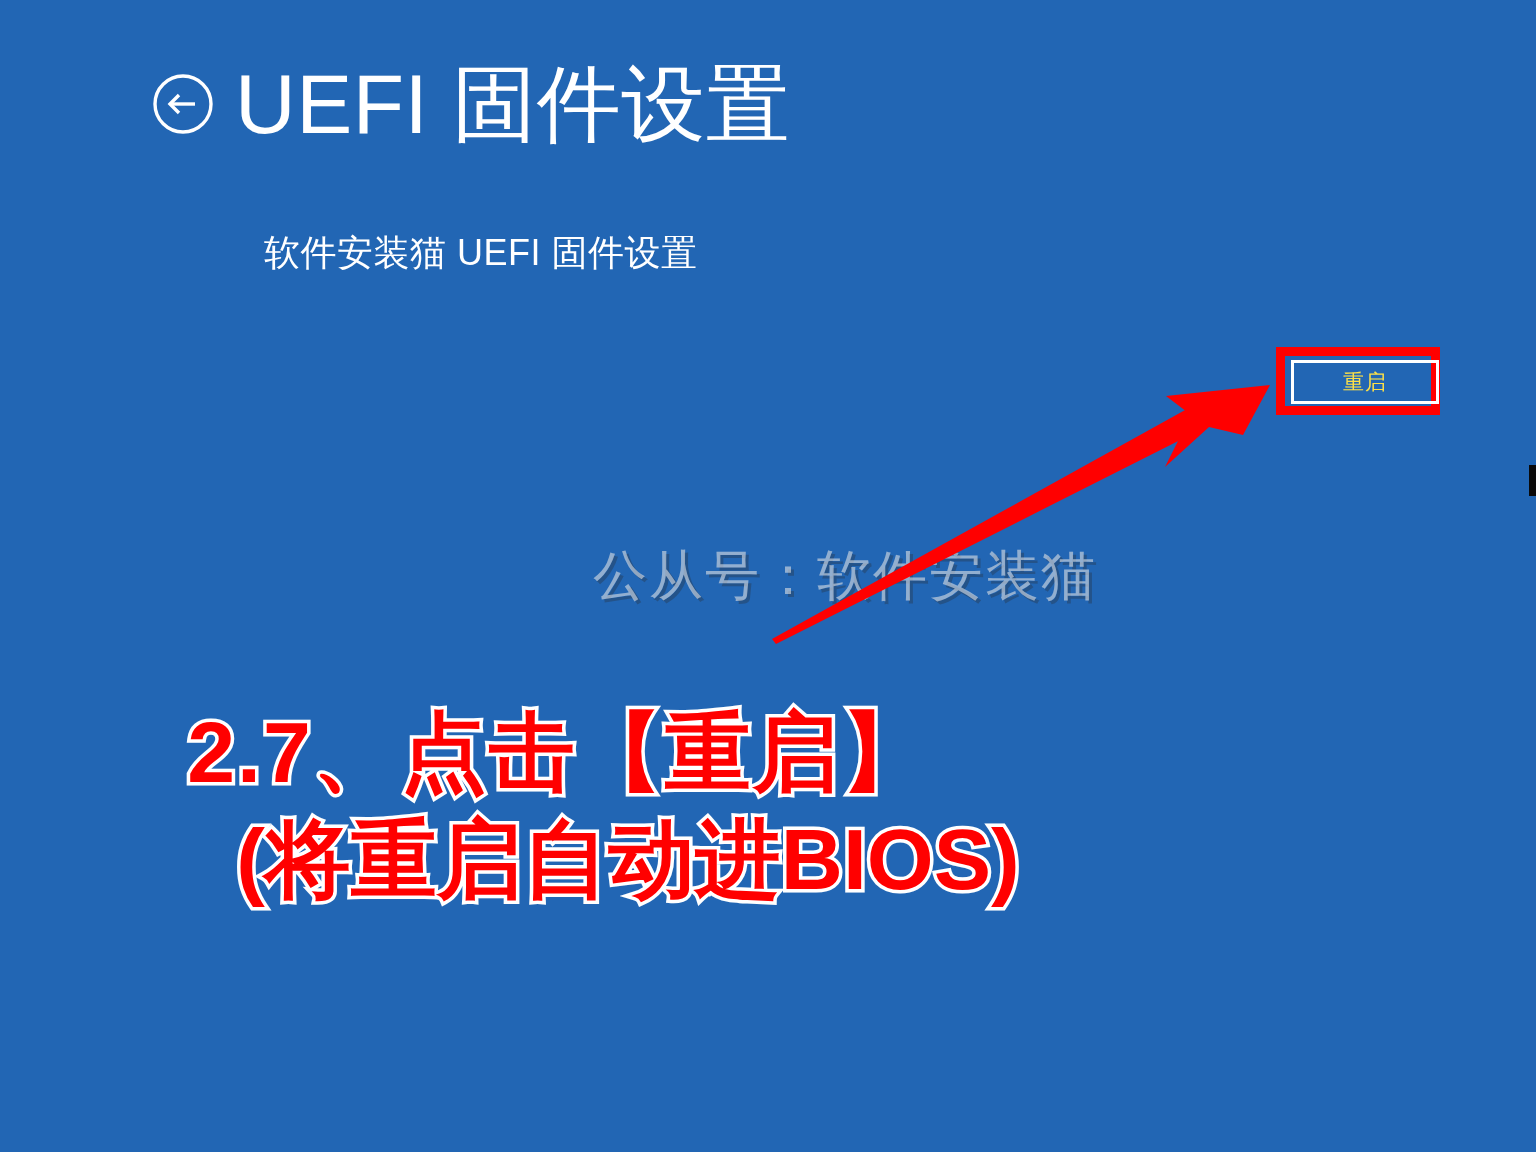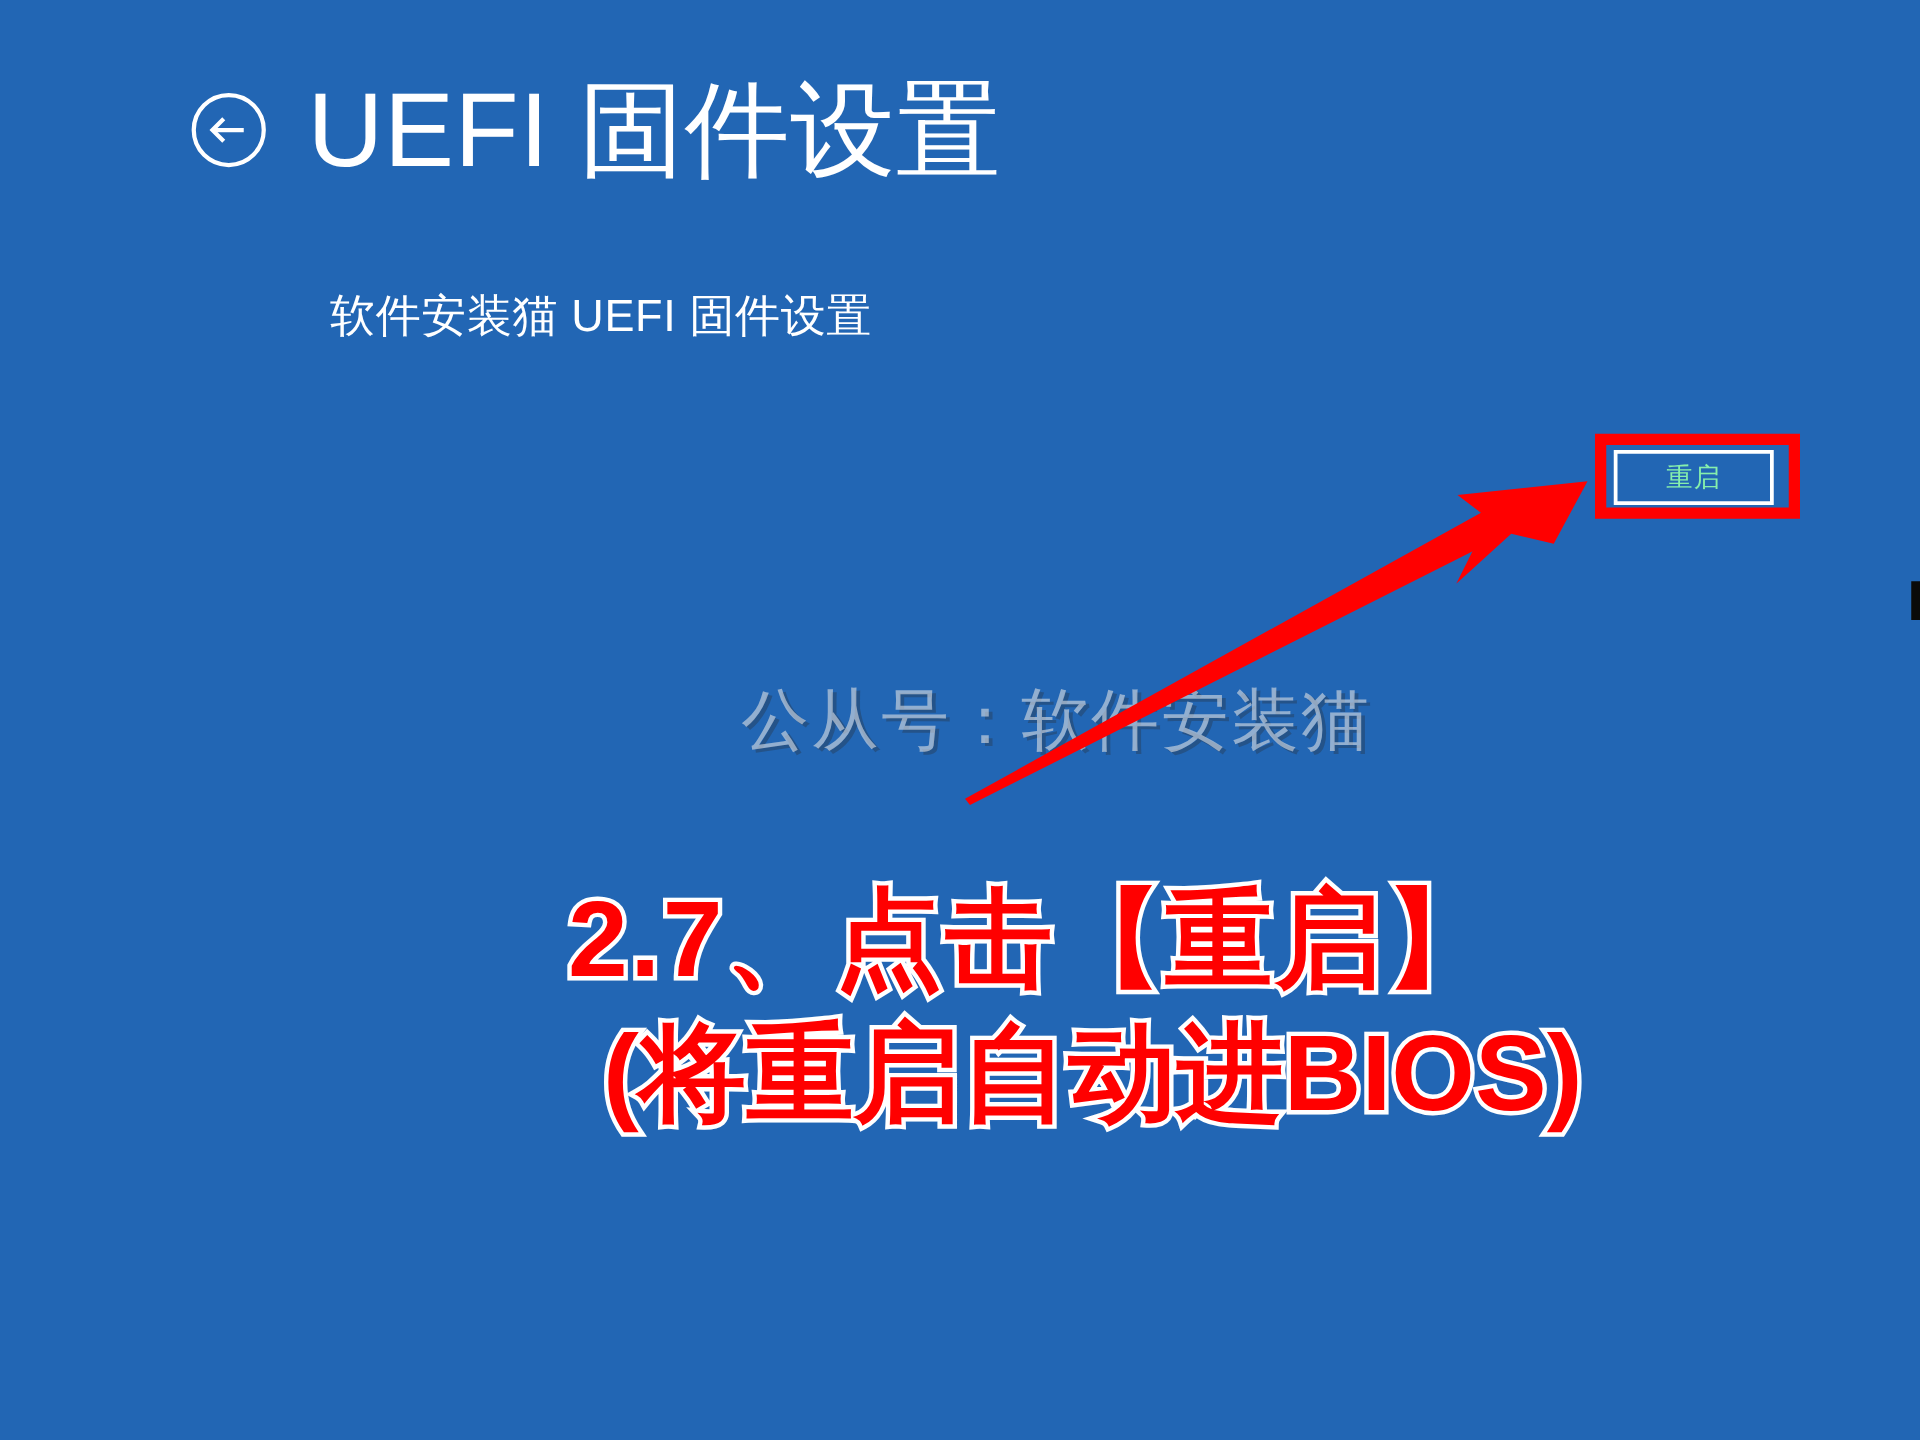--- a/index.html
+++ b/index.html
@@ -17,21 +17,21 @@
     -webkit-font-smoothing: antialiased;
   }
 
   
   #header-row {
     position: absolute;
     left: 150px;
     top: 62px;
     display: flex;
     align-items: center;
-    gap: 30px;
+    gap: 19px;
   }
   #back-button {
     width: 66px;
     height: 66px;
     flex: 0 0 66px;
     display: flex;
     align-items: center;
     justify-content: center;
     cursor: pointer;
   }
@@ -65,26 +65,26 @@
     top: 347px;
     width: 164px;
     height: 68px;
     box-sizing: border-box;
     border: 9px solid #FF0000;
   }
   #restart-button {
     position: absolute;
     left: 1291px;
     top: 360px;
-    width: 128px;
+    width: 148px;
     height: 44px;
     box-sizing: border-box;
     border: 3px solid #ffffff;
     background: transparent;
-    color: #86efac;
+    color: #fde047;
     font-size: 21px;
     font-family: "Liberation Sans", "DejaVu Sans", sans-serif;
     display: flex;
     align-items: center;
     justify-content: center;
     cursor: pointer;
     letter-spacing: 1px;
     padding: 0;
   }
 
@@ -121,21 +121,21 @@
     height: 1152px;
     pointer-events: none;
   }
 
   
   #annotation {
     position: absolute;
     left: 0;
     top: 706px;
     width: 1276px;
-    text-align: right;
+    text-align: center;
     pointer-events: none;
   }
   .annot-line {
     color: #FF0000;
     font-family: "Liberation Sans", "DejaVu Sans", sans-serif;
     font-weight: bold;
     line-height: 1.08;
     white-space: nowrap;
     -webkit-text-stroke: 7px #ffffff;
     paint-order: stroke fill;

